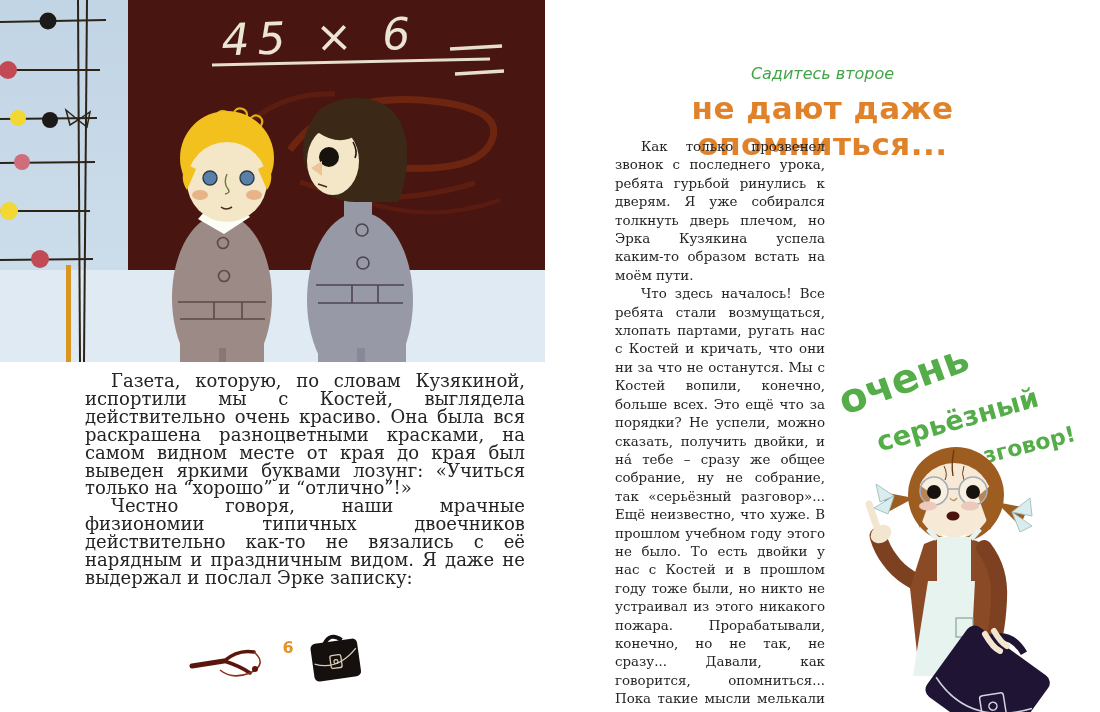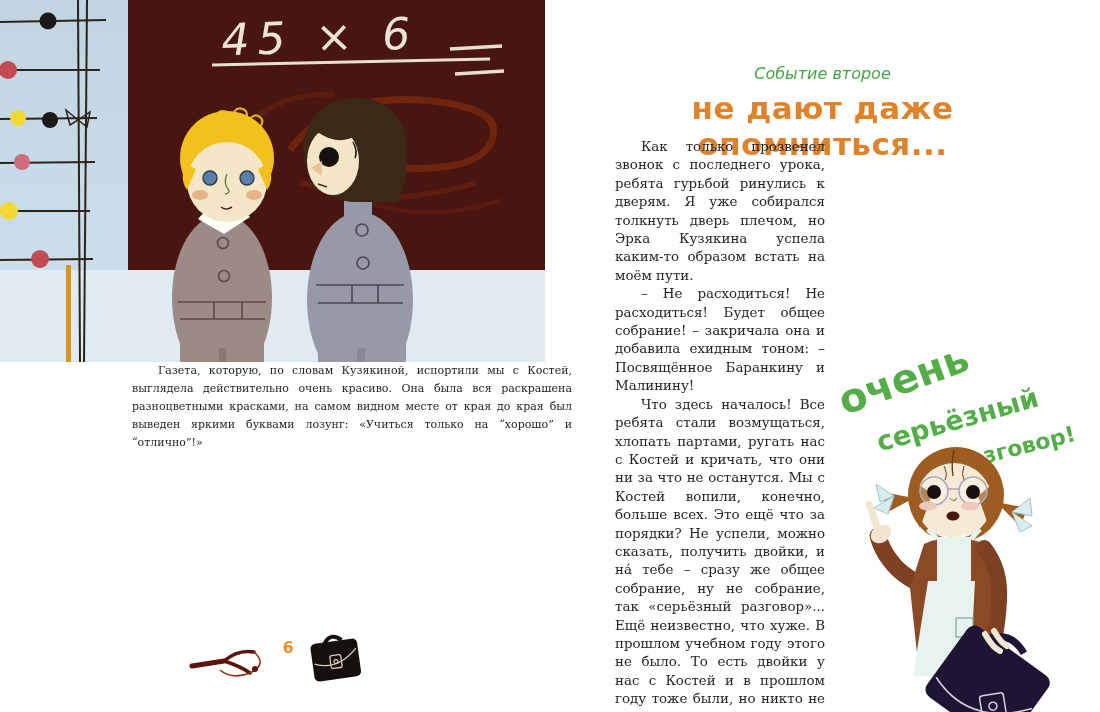--- a/index.html
+++ b/index.html
@@ -9,22 +9,22 @@
     background:#ffffff;
     font-family:"DejaVu Serif", serif;
     color:#242424;
     overflow:hidden;
   }
   
   .illustration-left {
     position:absolute; left:0; top:0; width:545px; height:362px;
   }
   .left-text {
-    position:absolute; left:85px; top:362px; width:440px;
-    font-size:11px; line-height:17.9px; text-align:justify;margin-left:47px;
+    position:absolute; left:85px; top:372px; width:440px;
+    font-size:18px; line-height:17.9px; text-align:justify;
   }
   .left-text p, .right-text p { text-indent:26px; }
   .footer-slingshot { position:absolute; left:188px; top:642px; }
   .page-number {
     position:absolute; left:278px; top:638px; width:20px;
     font-family:"DejaVu Sans", sans-serif; font-weight:bold;
     font-size:16px; color:#e8922c; text-align:center;
   }
   .footer-briefcase { position:absolute; left:306px; top:627px; }
 
@@ -147,20 +147,21 @@
       <circle cx="329" cy="157" r="10" fill="#17120e"></circle>
       <path d="M311,168 L322,161 L322,176 Z" fill="#edc49a"></path>
       <path d="M318,184 l9,3" stroke="#4a2a1a" stroke-width="1.7" fill="none"></path>
       <path d="M353,142 q5,9 2,16" stroke="#17120e" stroke-width="1.5" fill="none"></path>
     </g>
   </svg>
 </div>
 
 <div class="left-text">
   <p>Газета, которую, по словам Кузякиной, испортили мы с Костей, выглядела действительно очень красиво. Она была вся раскрашена разноцветными красками, на самом видном месте от края до края был выведен яркими буквами лозунг: «Учиться только на “хорошо” и “отлично”!»</p>
+  <p>Честно говоря, наши мрачные физиономии типичных двоечников действительно как-то не вязались с её нарядным и праздничным видом. Я даже не выдержал и послал Эрке записку:</p>
 </div>
 
 <div class="footer-slingshot">
   <svg width="82" height="36" viewBox="0 0 82 36">
     <path d="M4,24 L36,19" stroke="#5c150c" stroke-width="5" stroke-linecap="round" fill="none"></path>
     <path d="M36,19 Q50,7 66,10 M36,19 Q52,24 62,31" stroke="#5c150c" stroke-width="3.5" stroke-linecap="round" fill="none"></path>
     <path d="M66,10 Q80,22 62,31 Q44,38 32,28" stroke="#8a3014" stroke-width="1.6" fill="none"></path>
     <circle cx="67" cy="27" r="3" fill="#5c150c"></circle>
   </svg>
 </div>
@@ -172,27 +173,26 @@
     <g transform="rotate(-8 30 31)">
       <path d="M20,16 q8,-12 18,-2" stroke="#15100e" stroke-width="4" fill="none"></path>
       <rect x="6" y="14" width="47" height="38" rx="5" fill="#15100e"></rect>
       <path d="M8,34 Q30,44 51,24" stroke="#d8cdb8" stroke-width="1.3" fill="none"></path>
       <rect x="24" y="28" width="11" height="13" rx="2" fill="none" stroke="#d8cdb8" stroke-width="1.3"></rect>
       <circle cx="29.5" cy="34.5" r="2" fill="none" stroke="#d8cdb8" stroke-width="1.2"></circle>
     </g>
   </svg>
 </div>
 
-<div class="chapter-label">Событие второе</div>
+<div class="chapter-label">Садитесь второе</div>
 <h1 class="chapter-title">не дают даже опомниться...</h1>
 
 <div class="right-text">
   <div class="wrap-spacer"></div>
   <p>Как только прозвенел звонок с последнего урока, ребята гурьбой ринулись к дверям. Я уже собирался толкнуть дверь плечом, но Эрка Кузякина успела каким-то образом встать на моём пути.</p>
-  <p>– Не расходиться! Не расходиться! Будет общее собрание! – закричала она и добавила ехидным тоном: – Посвящённое Баранкину и Малинину!</p>
   <p>Что здесь началось! Все ребята стали возмущаться, хлопать партами, ругать нас с Костей и кричать, что они ни за что не останутся. Мы с Костей вопили, конечно, больше всех. Это ещё что за порядки? Не успели, можно сказать, получить двойки, и на́ тебе – сразу же общее собрание, ну не собрание, так «серьёзный разговор»... Ещё неизвестно, что хуже. В прошлом учебном году этого не было. То есть двойки у нас с Костей и в прошлом году тоже были, но никто не устраивал из этого никакого пожара. Прорабатывали, конечно, но не так, не сразу... Давали, как говорится, опомниться... Пока такие мысли мелькали у меня в голове, староста нашего класса Фокина и главный редактор стенгазеты Кузякина успели «подавить бунт» и заставили всех ребят сесть на свои места. Когда шум</p>
 </div>
 
 <div class="callout">
   <span class="c1">очень</span>
   <span class="c2">серьёзный</span>
   <span class="c3">разговор!</span>
 </div>
 
 <div class="girl-illustration">

